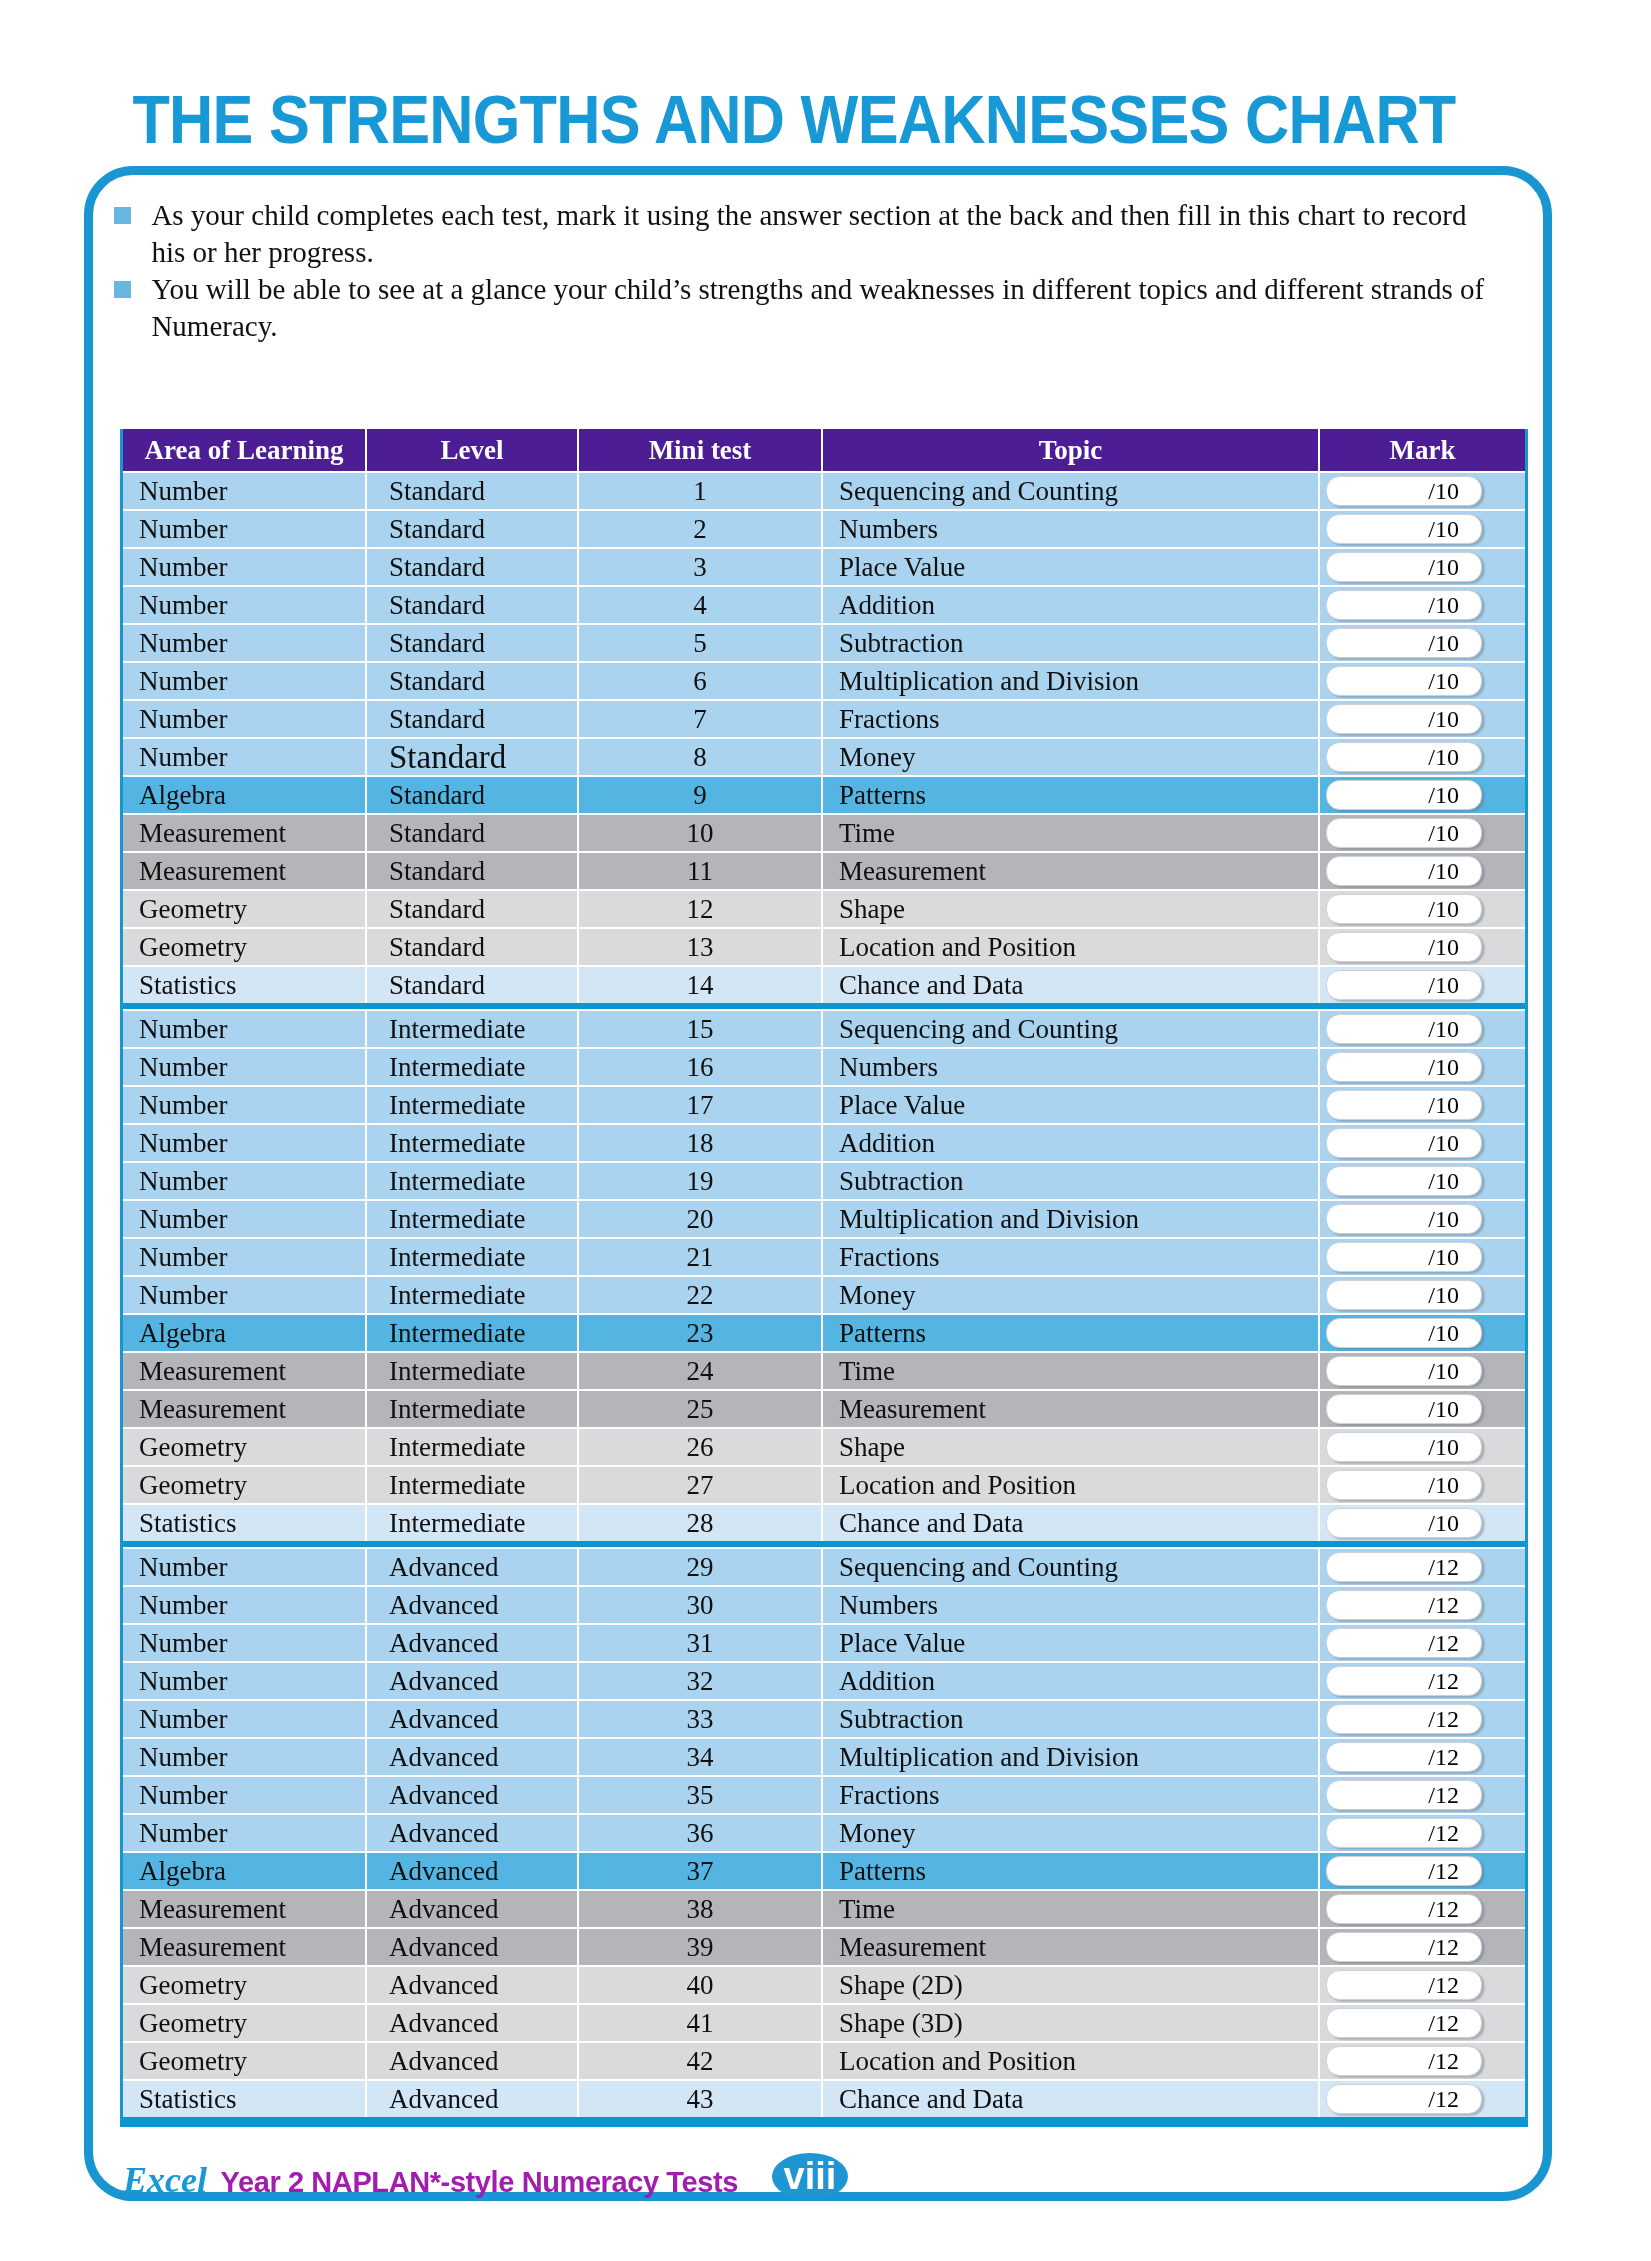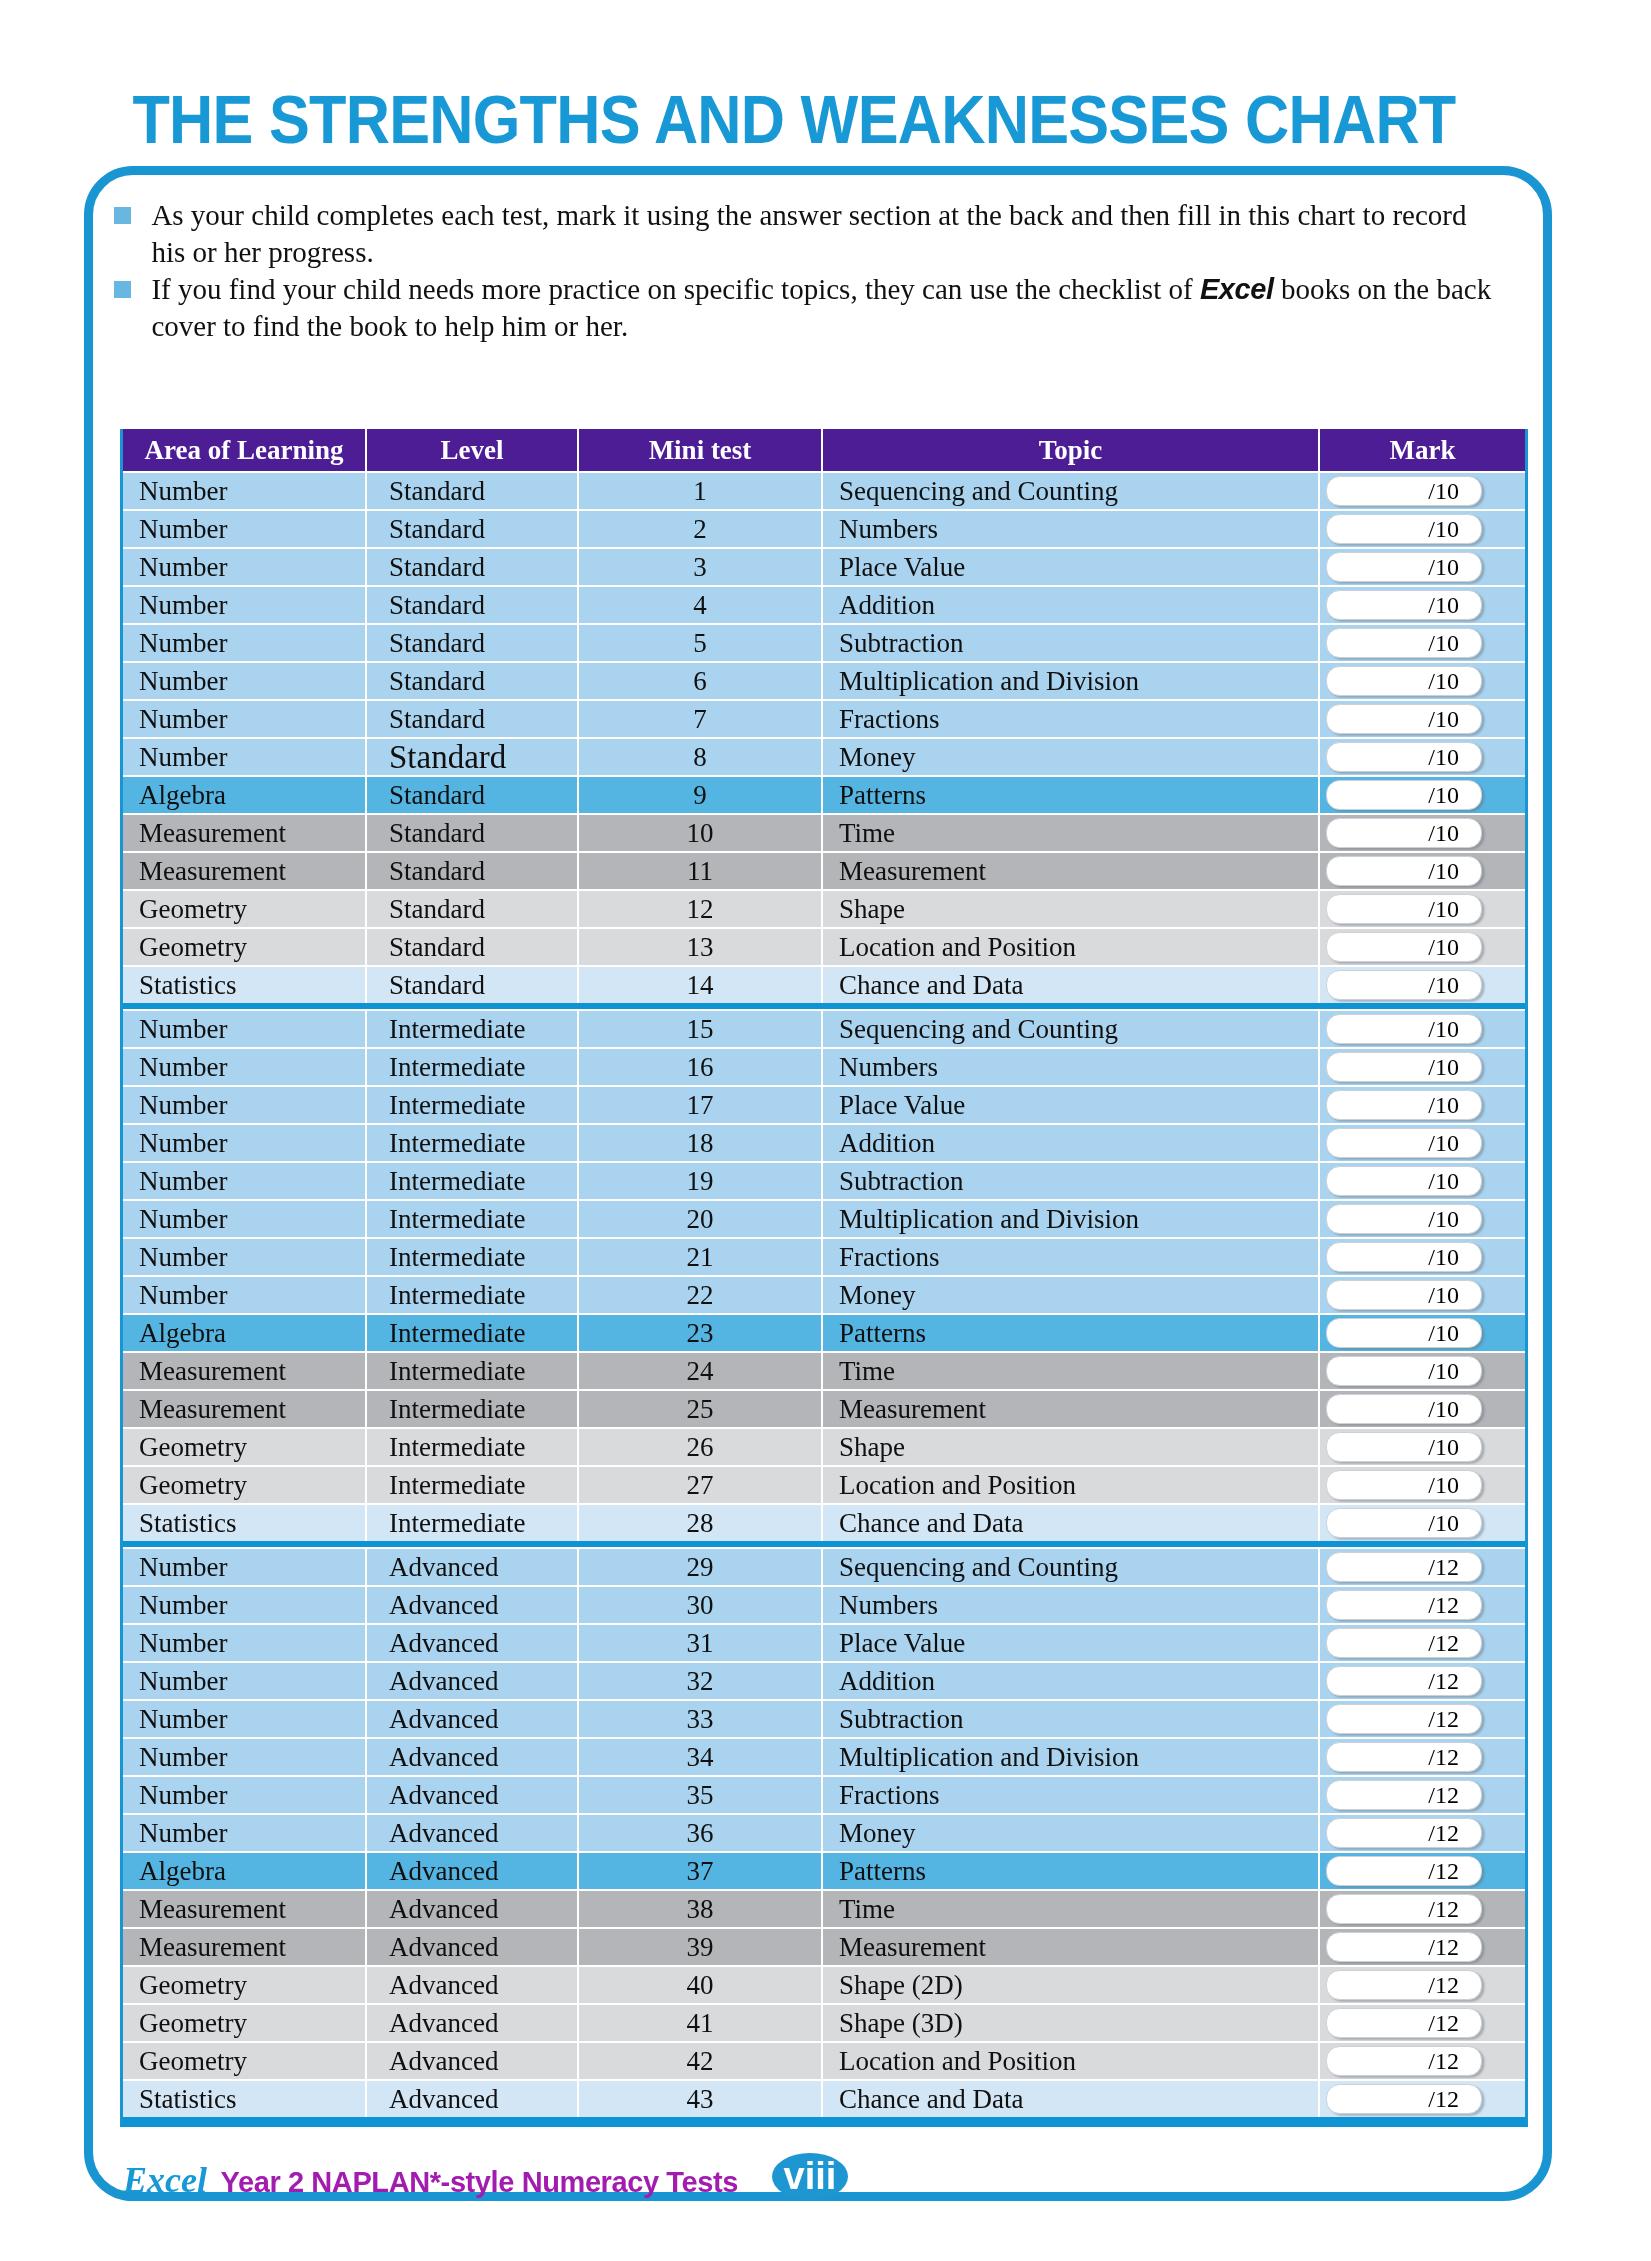--- a/index.html
+++ b/index.html
@@ -61,21 +61,21 @@
   <div class="page-title" style="color: rgb(24, 153, 214);">THE STRENGTHS AND WEAKNESSES CHART</div>
 
   <div class="intro-box" style="border-color: rgb(25, 150, 209);">
     <div class="bullets">
         <div class="bullet">
           <span class="bullet-square" style="background: rgb(104, 183, 225);"></span>
           <div class="bullet-text"><span>As your child completes each test, mark it using the answer section at the back and then fill in this chart to record his or her progress.</span></div>
         </div>
         <div class="bullet">
           <span class="bullet-square" style="background: rgb(104, 183, 225);"></span>
-          <div class="bullet-text"><span>If you find your child needs more practice on specific topics, they can use the checklist of </span><span class="excel-inline">Excel</span><span> books on the back cover to find the book to help him or her.</span></div>
+          <div class="bullet-text"><span>You will be able to see at a glance your child’s strengths and weaknesses in different topics and different strands of Numeracy.</span></div>
         </div>
       </div>
   </div>
 
   <div class="chart-table">
     <div class="t-header" style="background: #4c1d95;">
       <div class="cell c1">Area of Learning</div>
       <div class="cell c2">Level</div>
       <div class="cell c3">Mini test</div>
       <div class="cell c4">Topic</div>

